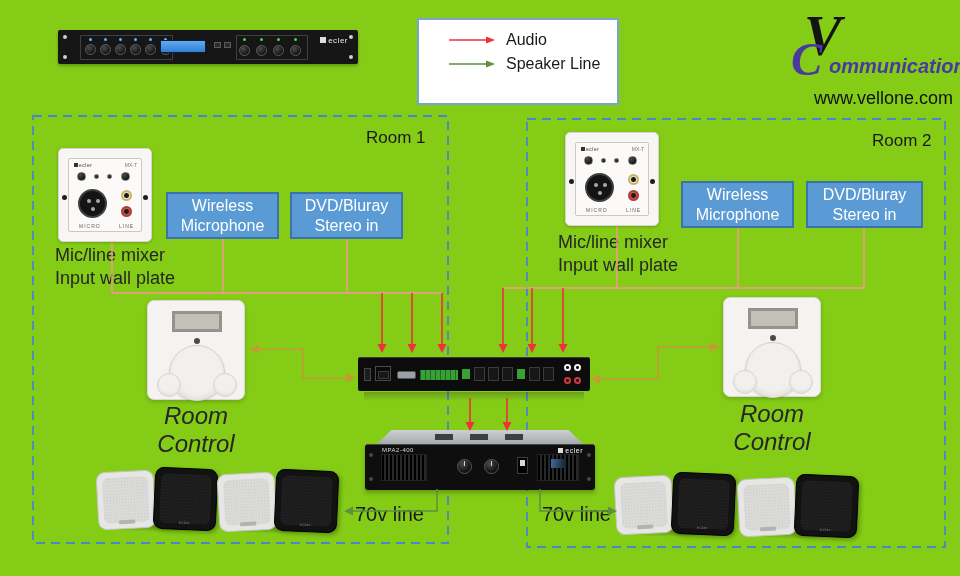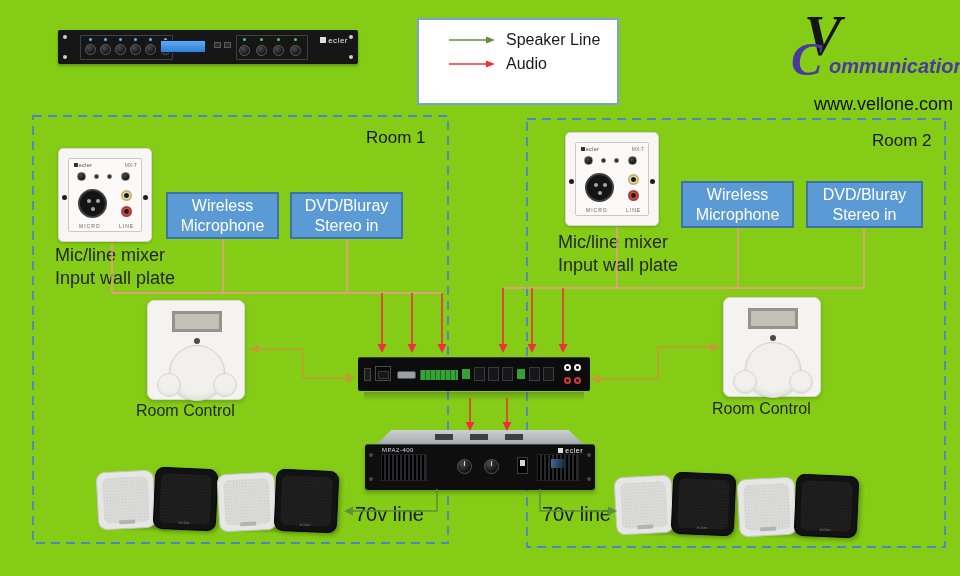--- a/index.html
+++ b/index.html
@@ -25,21 +25,21 @@
   .legend-label{font-size:16px;color:#1a1a1a;white-space:nowrap;}
 
   
   .logo{left:790px;top:10px;width:168px;height:95px;z-index:2;font-family:"Liberation Serif",serif;}
   .logo .v{position:absolute;left:14px;top:-6px;font-size:56px;font-weight:bold;font-style:italic;color:#141414;}
   .logo .c{position:absolute;left:1px;top:22px;font-size:47px;font-weight:bold;font-style:italic;color:var(--logo-purple);}
   .logo .ellone{position:absolute;left:52px;top:10px;font-size:31px;font-weight:bold;font-style:italic;
     letter-spacing:2px;color:#141414;font-family:"Liberation Sans",sans-serif;}
   .logo .ommunication{position:absolute;left:39px;top:45px;font-size:20px;font-weight:bold;font-style:italic;
     color:var(--logo-purple);font-family:"Liberation Sans",sans-serif;}
-  .logo .url{position:absolute;left:24px;top:84px;font-size:18px;font-style:normal;color:#111;
+  .logo .url{position:absolute;left:24px;top:78px;font-size:18px;font-style:normal;color:#111;
     font-family:"Liberation Sans",sans-serif;}
 
   
   .rack{left:58px;top:30px;width:300px;height:34px;background:#161617;border-radius:2px;z-index:2;
     box-shadow:0 2px 3px rgba(0,0,0,.25);}
   .rack .screw{position:absolute;width:4px;height:4px;border-radius:50%;background:#cfcfcf;}
   .rack .grp{position:absolute;border:1px solid rgba(255,255,255,.18);border-radius:1px;}
   .knob{position:absolute;border-radius:50%;background:radial-gradient(circle at 35% 30%,#4c4c4c,#151515 70%);border:1px solid #5e5e5e;}
   .led{position:absolute;width:3px;height:3px;border-radius:50%;}
   .rack .lcd{position:absolute;left:102px;top:10px;width:46px;height:13px;border:1px solid #0b1e33;
@@ -130,21 +130,21 @@
   .spk.white .grille{background:#dadad8;background-image:radial-gradient(#c9c9c7 30%,transparent 32%);background-size:3px 3px;}
   .spk.white .chip{position:absolute;left:50%;bottom:4px;transform:translateX(-50%);width:16px;height:4px;background:#b3b3b1;border-radius:1px;}
   .spk.black{left:59px;top:0;width:63px;height:62px;background:#121212;border:1px solid #000;transform:rotate(2.5deg);
     box-shadow:2px 2px 4px rgba(0,0,0,.3);}
   .spk.black .grille{background:#1c1c1c;background-image:radial-gradient(#272727 30%,transparent 32%);background-size:3px 3px;}
   .spk-brand{position:absolute;left:50%;bottom:4px;transform:translateX(-50%);font-size:4px;color:#8d8d8d;letter-spacing:.5px;}
 
   
   .room-tag{font-size:17px;color:#1a1a1a;z-index:2;}
   .caption{font-size:18px;line-height:23px;color:#262626;z-index:2;}
-  .ctrl-label{font-size:16px;color:#262626;width:120px;z-index:2;}
+  .ctrl-label{font-size:24px;color:#262626;text-align:center;width:120px;z-index:2;font-style:italic;}
   .line70{font-size:20px;color:#1a1a1a;z-index:2;}
 </style>
 </head>
 <body>
 
 <div class="canvas">
 
   <svg id="bg-lines" class="overlay">
     <rect x="33" y="116" width="415" height="427" fill="none" class="c-room" stroke-width="1.8" stroke-dasharray="9,6" stroke="#4a86c8"></rect>
     <rect x="527" y="119" width="418" height="428" fill="none" class="c-room" stroke-width="1.8" stroke-dasharray="9,6" stroke="#4a86c8"></rect>
@@ -180,31 +180,31 @@
     <div class="knob" style="left:198px;top:15px;width:11px;height:11px"></div>
     <div class="knob" style="left:215px;top:15px;width:11px;height:11px"></div>
     <div class="knob" style="left:232px;top:15px;width:11px;height:11px"></div>
     <div class="brand">ecler</div>
   </div>
 
 
   <div class="abs legend">
     <div class="legend-row">
       <svg width="46" height="10">
+        <line x1="0" y1="5" x2="38" y2="5" class="c-audio" stroke-width="1.5" stroke="#f0303c"></line>
+        <polygon points="46,5 37,1.5 37,8.5" class="c-audio-head" fill="#f0303c"></polygon>
+      </svg>
+      <span class="legend-label">Audio</span>
+    </div>
+    <div class="legend-row">
+      <svg width="46" height="10">
         <line x1="0" y1="5" x2="38" y2="5" class="c-green" stroke-width="1.5" stroke="#5f8f3f"></line>
         <polygon points="46,5 37,1.5 37,8.5" class="c-green-head" fill="#5f8f3f"></polygon>
       </svg>
       <span class="legend-label">Speaker Line</span>
-    </div>
-    <div class="legend-row">
-      <svg width="46" height="10">
-        <line x1="0" y1="5" x2="38" y2="5" class="c-audio" stroke-width="1.5" stroke="#f0303c"></line>
-        <polygon points="46,5 37,1.5 37,8.5" class="c-audio-head" fill="#f0303c"></polygon>
-      </svg>
-      <span class="legend-label">Audio</span>
     </div>
   </div>
 
   <div class="abs logo">
     <span class="v">V</span>
     <span class="c">C</span>
     <span class="ommunication">ommunication</span>
     <span class="url">www.vellone.com</span>
   </div>
 

